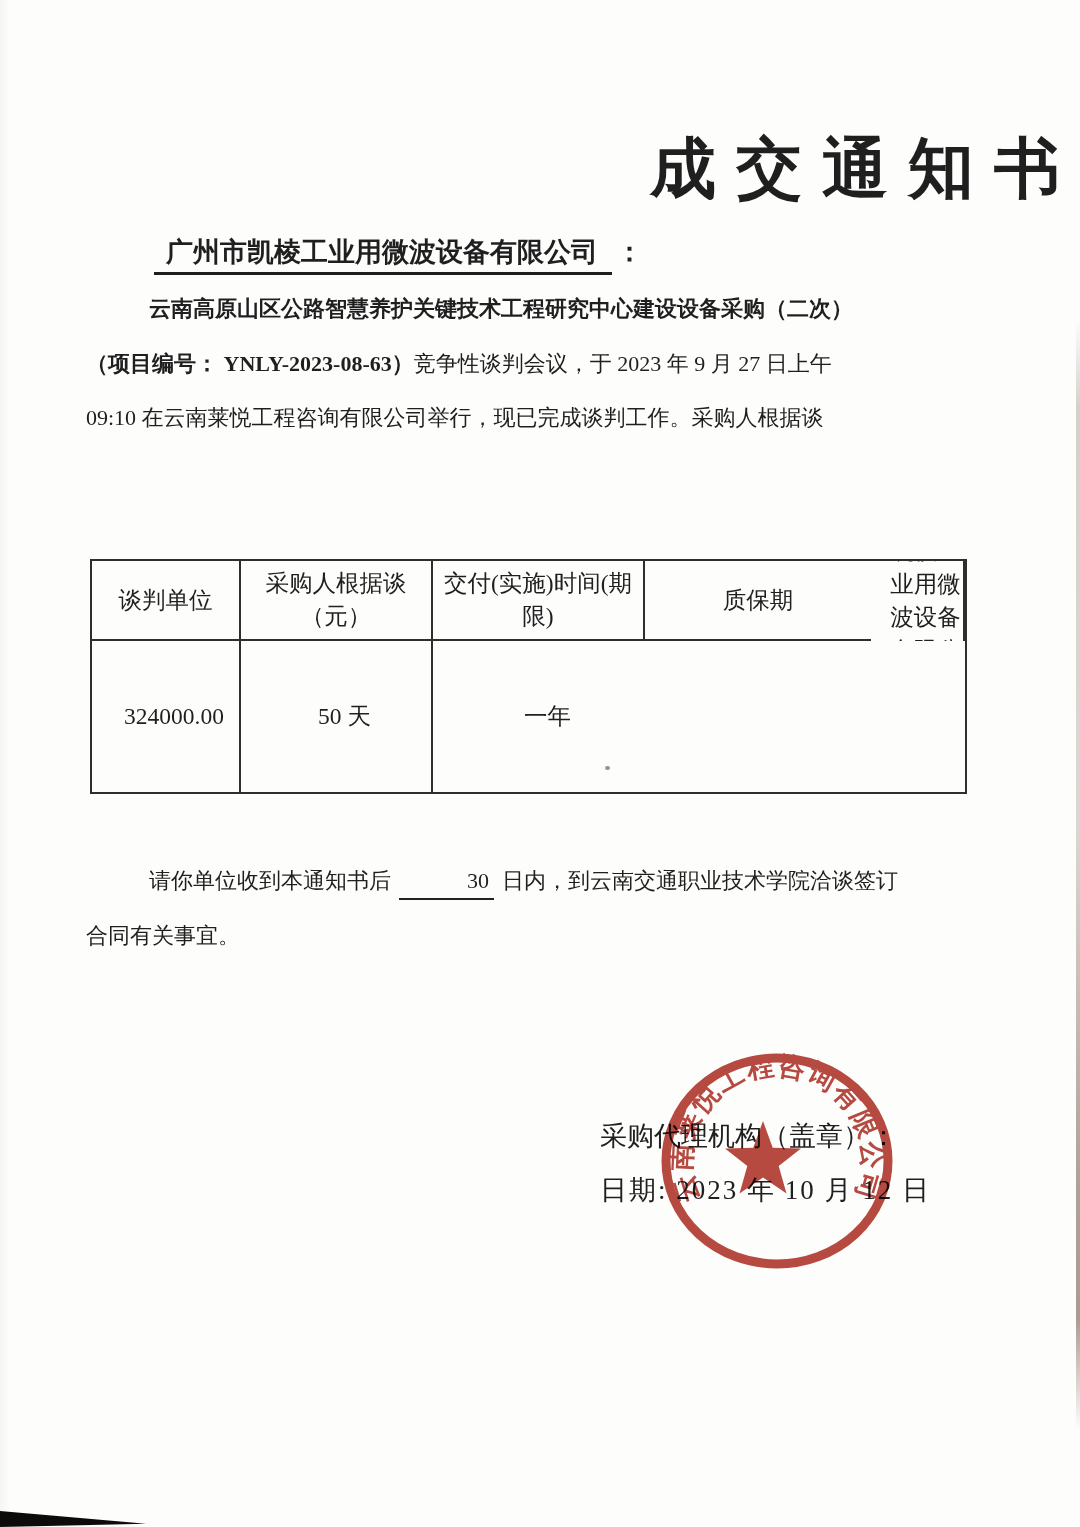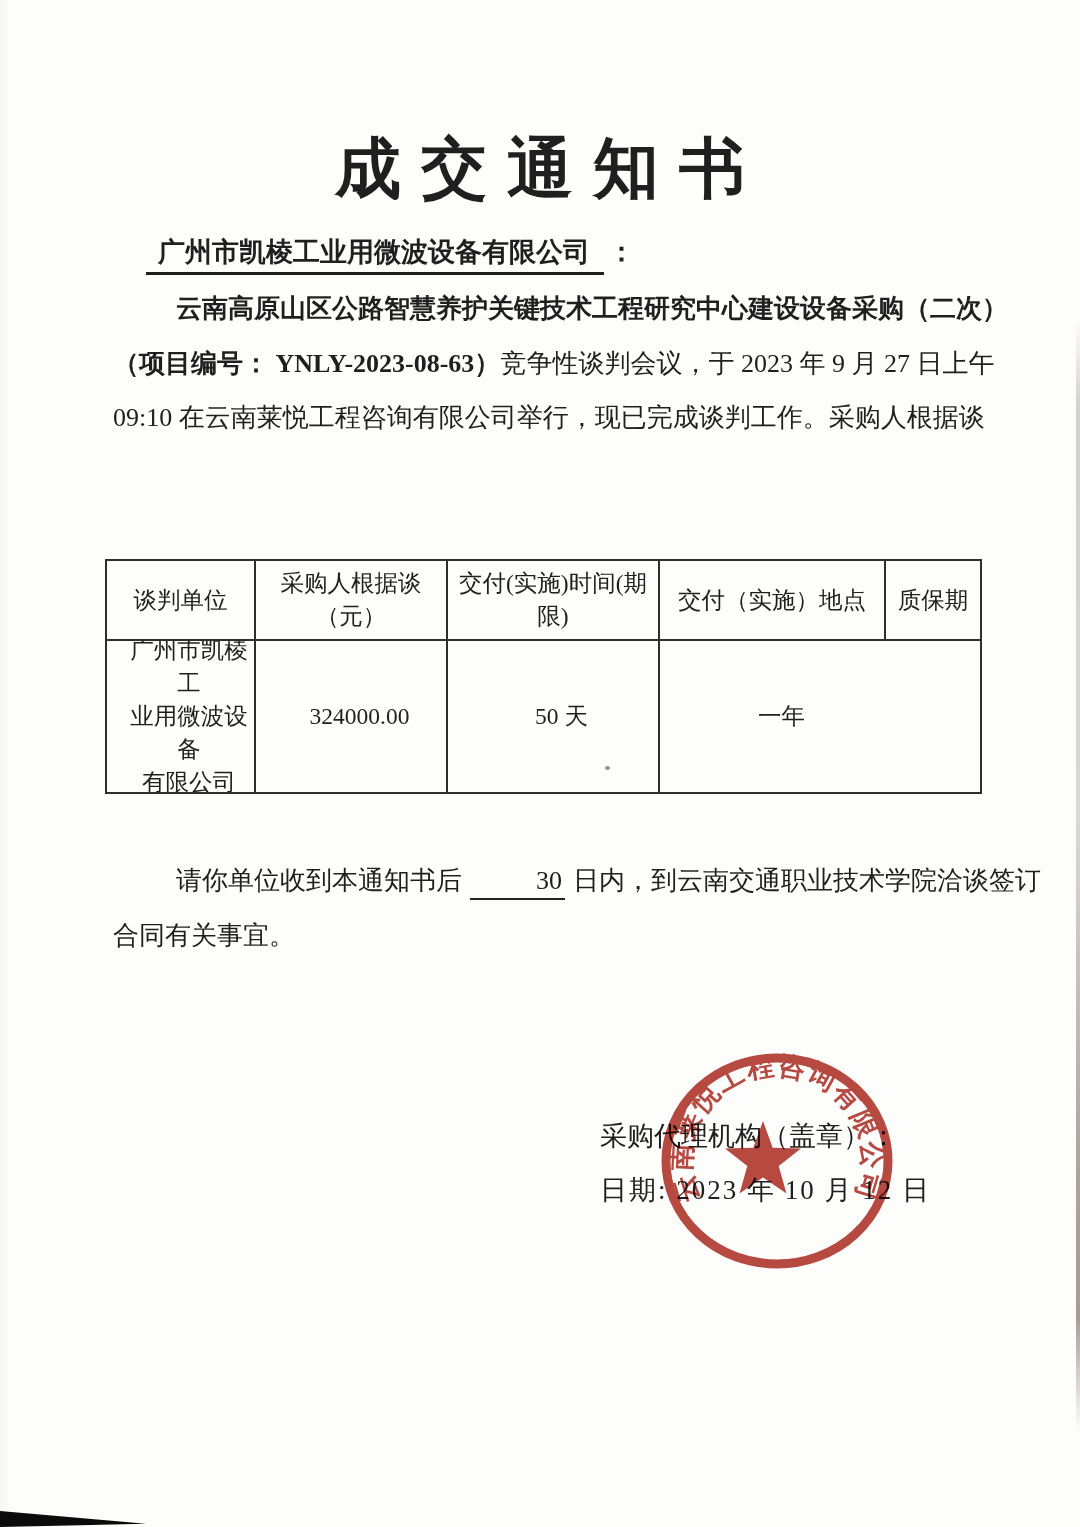--- a/index.html
+++ b/index.html
@@ -16,61 +16,61 @@
   
   .page::before {
     content: "";
     position: absolute; left: 0; top: 0; width: 10px; height: 100%;
     background: linear-gradient(to right, rgba(0,0,0,0.03), rgba(0,0,0,0));
     pointer-events: none;
   }
   .doc-title {
     position: absolute;
     top: 124px; left: 0; width: 100%;
-    text-align: center;
+    text-align: right;
     font-size: 66px;
     font-weight: bold;
     letter-spacing: 20px;
     text-indent: 20px;
     white-space: nowrap;
   }
   .recipient {
     position: absolute;
-    left: 146px; top: 234px;
+    left: 154px; top: 234px;
     font-size: 27px;
     font-weight: bold;
     white-space: nowrap;
   }
   .recipient .name {
     display: inline-block;
     border-bottom: 3px solid #1f1f1f;
     padding: 0 14px 2px 12px;
   }
   .recipient .colon { margin-left: 4px; }
 
-  .para { position: absolute; left: 113px; width: 890px; font-size: 26px; }
+  .para { position: absolute; left: 86px; width: 890px; font-size: 22px; }
   .para .p-line { height: 54.5px; line-height: 54.5px; white-space: nowrap; }
   .indent { text-indent: 63px; }
   .bold { font-weight: bold; }
 
   .para-1 { top: 282px; }
   .para-2 { top: 854px; }
 
   .blank-fill {
     display: inline-block;
     width: 95px;
     line-height: 34px;
     text-align: center;
     border-bottom: 2.5px solid #222;
     margin: 0 8px;
   }
 
   .doc-table {
     position: absolute;
-    left: 105px; top: 559px;
+    left: 90px; top: 559px;
     display: grid;
     grid-template-columns: 149px 192px 212px 226px 94px;
     grid-template-rows: 80px 151px;
     border: 2px solid #2e2e2e;
     font-size: 23.5px;
   }
   .cell {
     border-right: 2px solid #2e2e2e;
     border-bottom: 2px solid #2e2e2e;
     display: flex;
@@ -143,21 +143,20 @@
     <div class="p-line"><span class="bold">（项目编号： YNLY-2023-08-63）</span><span>竞争性谈判会议，于 2023 年 9 月 27 日上午</span></div>
     <div class="p-line">09:10 在云南莱悦工程咨询有限公司举行，现已完成谈判工作。采购人根据谈</div>
   </div>
 
   <div class="doc-table">
     <div class="cell">谈判单位</div>
     <div class="cell">采购人根据谈
 （元）</div>
     <div class="cell">交付(实施)时间(期
 限)</div>
-    <div class="cell">交付（实施）地点</div>
     <div class="cell col-last">质保期</div>
 
     <div class="cell row-last">广州市凯棱工
 业用微波设备
 有限公司</div>
     <div class="cell row-last">324000.00</div>
     <div class="cell row-last">50 天</div>
     <div class="cell row-last col-last">一年</div>
   </div>
 

